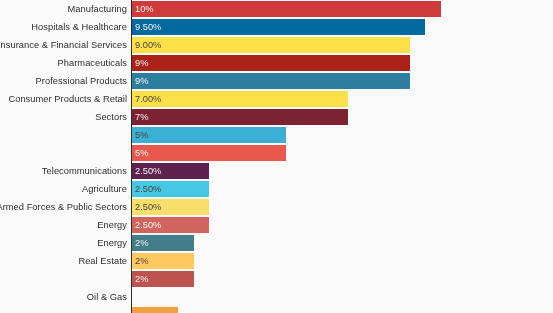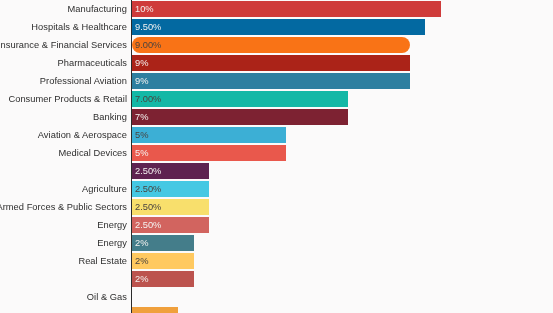--- a/index.html
+++ b/index.html
@@ -99,74 +99,73 @@
           <div class="cat-label">Hospitals &amp; Healthcare</div>
           <div class="bar-wrap" style="width: 293.33px;">
             <div class="bar" style="background: #0369a1; width: 100%;">
               <span class="bar-value light">9.50%</span>
             </div>
           </div>
         </div>
         <div class="row">
           <div class="cat-label">Insurance &amp; Financial Services</div>
           <div class="bar-wrap" style="width: 277.89px;">
-            <div class="bar" style="background: #f97316; width: 100%; border-radius: 8px;">
+            <div class="bar" style="background: #fde047; width: 100%;">
               <span class="bar-value dark">9.00%</span>
             </div>
           </div>
         </div>
         <div class="row">
           <div class="cat-label">Pharmaceuticals</div>
           <div class="bar-wrap" style="width: 277.89px;">
             <div class="bar" style="background: rgb(171, 35, 24); width: 100%;">
               <span class="bar-value light">9%</span>
             </div>
           </div>
         </div>
         <div class="row">
-          <div class="cat-label">Professional Aviation</div>
+          <div class="cat-label">Professional Products</div>
           <div class="bar-wrap" style="width: 277.89px;">
             <div class="bar" style="background: rgb(45, 127, 160); width: 100%;">
               <span class="bar-value light">9%</span>
             </div>
           </div>
         </div>
         <div class="row">
           <div class="cat-label">Consumer Products &amp; Retail</div>
           <div class="bar-wrap" style="width: 216.14px;">
-            <div class="bar" style="background: #14b8a6; width: 100%; text-align: right;">
+            <div class="bar" style="background: #fde047; width: 100%; text-align: right;">
               <span class="bar-value dark">7.00%</span>
             </div>
           </div>
         </div>
         <div class="row">
-          <div class="cat-label">Banking</div>
+          <div class="cat-label">Sectors</div>
           <div class="bar-wrap" style="width: 216.14px;">
             <div class="bar" style="background: rgb(125, 34, 50); width: 100%;">
               <span class="bar-value light">7%</span>
             </div>
           </div>
         </div>
         <div class="row">
-          <div class="cat-label">Aviation &amp; Aerospace</div>
           <div class="bar-wrap" style="width: 154.39px;">
             <div class="bar" style="background: rgb(60, 175, 213); width: 100%;">
               <span class="bar-value dark">5%</span>
             </div>
           </div>
         </div>
         <div class="row">
-          <div class="cat-label">Medical Devices</div>
           <div class="bar-wrap" style="width: 154.39px;">
             <div class="bar" style="background: rgb(233, 88, 76); width: 100%;">
               <span class="bar-value light">5%</span>
             </div>
           </div>
         </div>
         <div class="row">
+          <div class="cat-label">Telecommunications</div>
           <div class="bar-wrap" style="width: 77.19px;">
             <div class="bar" style="background: rgb(94, 34, 80); width: 100%;">
               <span class="bar-value light">2.50%</span>
             </div>
           </div>
         </div>
         <div class="row">
           <div class="cat-label">Agriculture</div>
           <div class="bar-wrap" style="width: 77.19px;">
             <div class="bar" style="background: rgb(69, 200, 227); width: 100%;">

